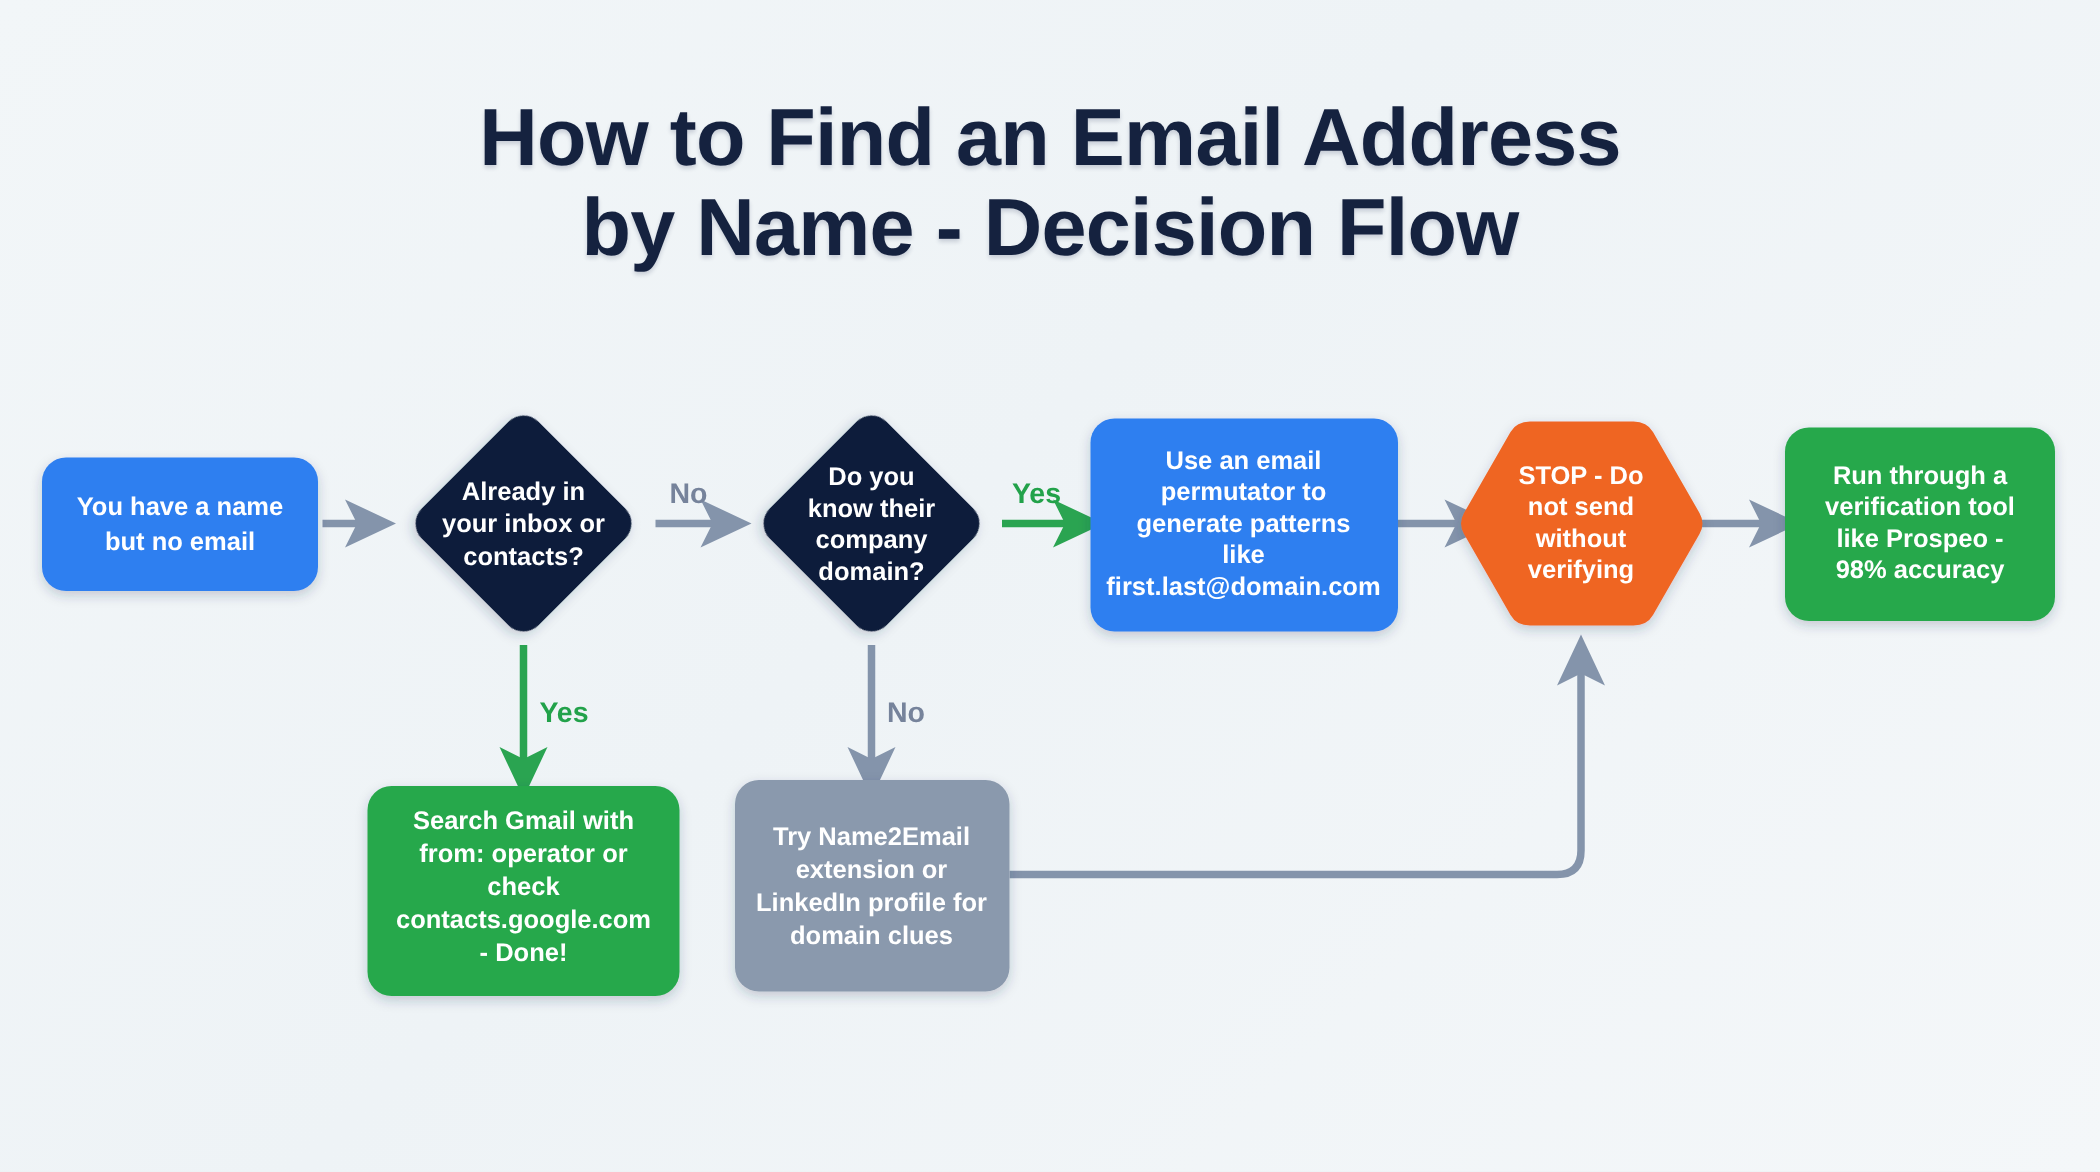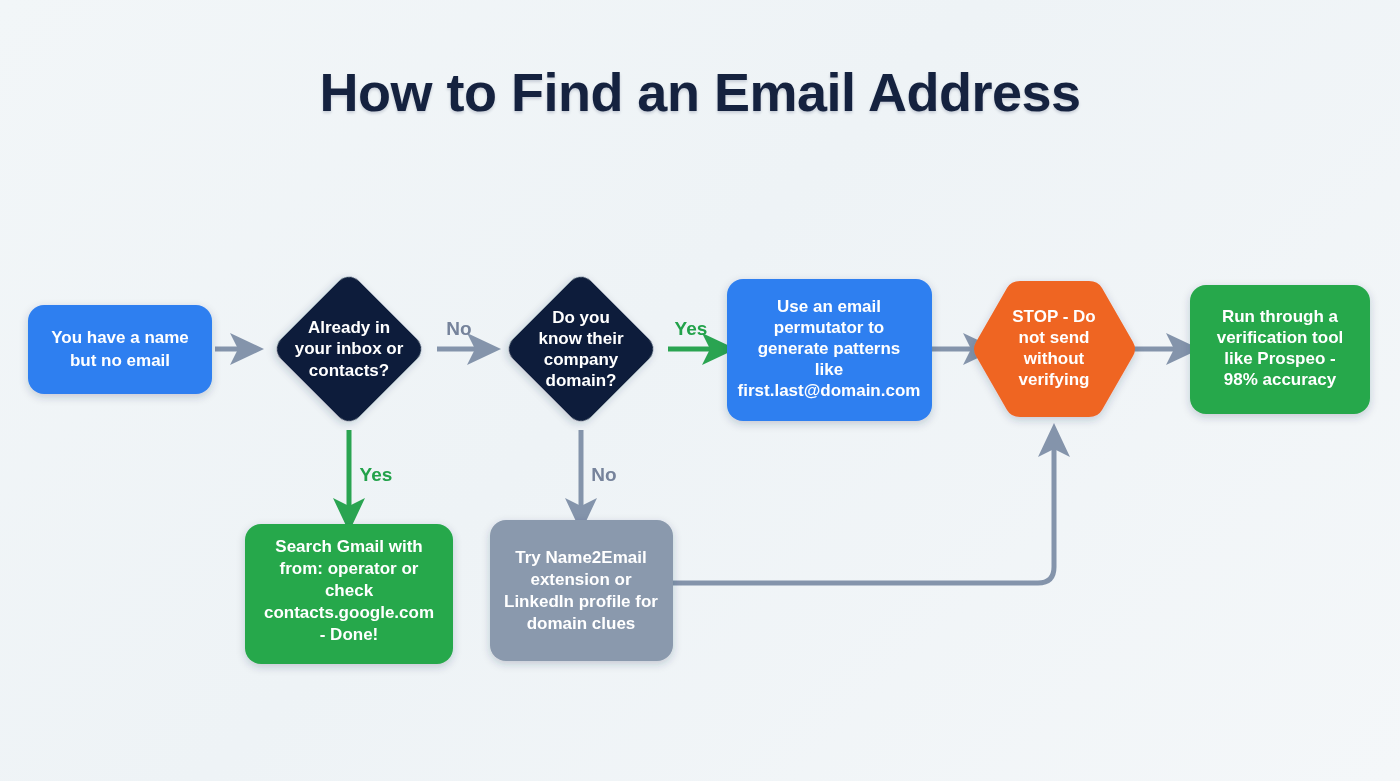--- a/index.html
+++ b/index.html
@@ -55,20 +55,21 @@
   .conn-green { stroke: #2aa451; stroke-width: 5; fill: none; }
   .shape { filter: url(#softshadow); }
 </style>
 </head>
 <body>
 
 <div id="canvas">
 
   <div id="title">
     <span class="line">How to Find an Email Address</span>
+    <span class="line">by Name - Decision Flow</span>
   </div>
 
   <svg id="flow" viewBox="0 0 1400 781">
     <defs>
       <filter id="softshadow" x="-30%" y="-30%" width="160%" height="160%">
         <feDropShadow dx="0" dy="3" stdDeviation="4" flood-color="#2a3a55" flood-opacity="0.22"></feDropShadow>
       </filter>
       <marker id="arrow-gray" markerWidth="9" markerHeight="9" refX="4.4" refY="3.6" orient="auto" markerUnits="strokeWidth">
         <path d="M0.4,0.4 L7.2,3.6 L0.4,6.8 L2.0,3.6 Z" fill="#8494ab"></path>
       </marker>

